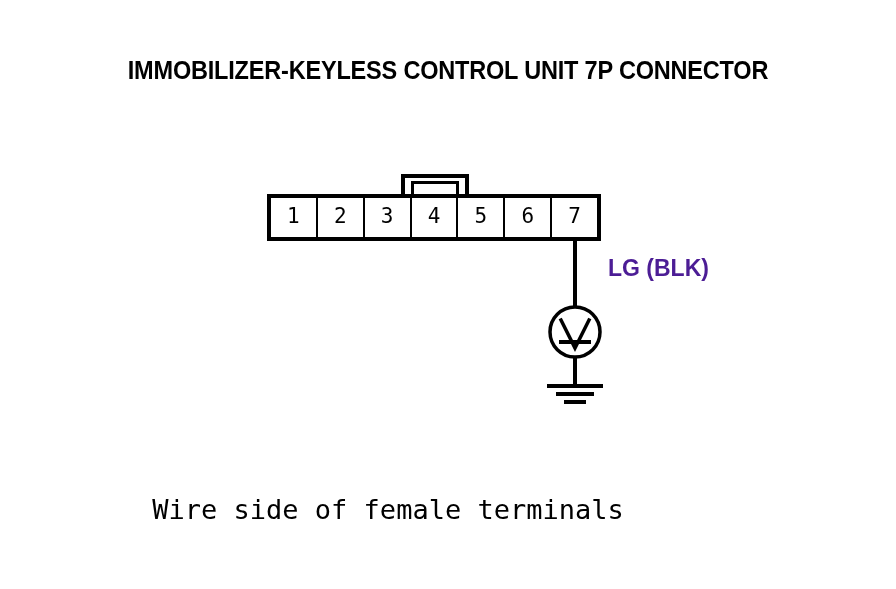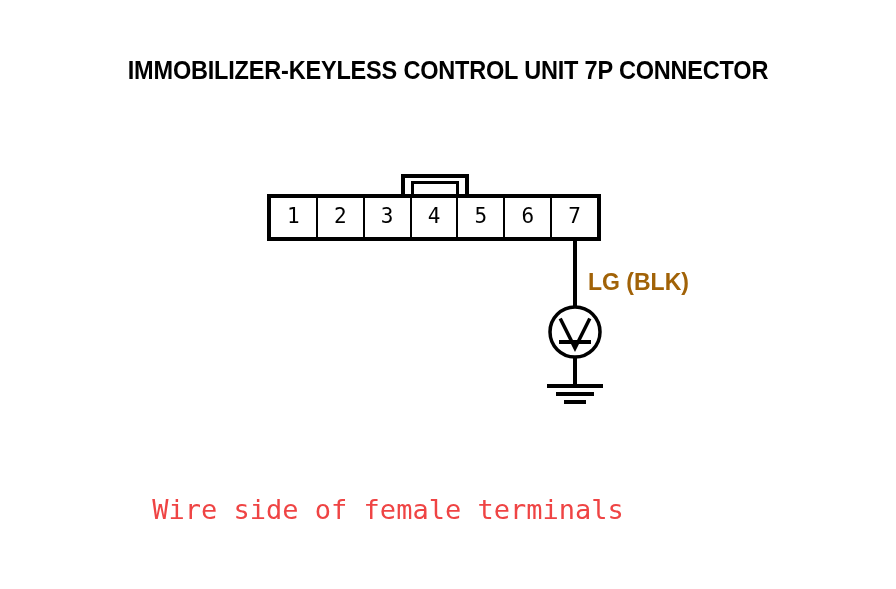--- a/index.html
+++ b/index.html
@@ -103,28 +103,27 @@
   .wire-vert {
     position: absolute;
     left: 573px;
     top: 238px;
     width: 4px;
     height: 69px;
     background: #000;
   }
   .wire-label {
     position: absolute;
-    left: 588px;
+    left: 608px;
     top: 255px;
     font-family: "Liberation Sans", sans-serif;
     font-weight: bold;
     font-size: 23px;
-    color: #a16207;
+    color: #4c1d95;
     white-space: nowrap;
-    margin-top: 14px;
   }
 
   
   .meter {
     position: absolute;
     left: 547px;
     top: 304px;
     width: 56px;
     height: 56px;
   }
@@ -153,21 +152,21 @@
   
   .caption {
     position: absolute;
     left: 0;
     top: 494px;
     width: 776px;
     text-align: center;
     font-family: "DejaVu Sans Mono", "Liberation Mono", monospace;
     font-size: 27px;
     font-weight: 400;
-    color: #ef4444;
+    color: #000000;
     letter-spacing: 0px;
     white-space: nowrap;
   }
 </style>
 </head>
 <body>
 
 <div id="canvas">
 
   <div class="title">IMMOBILIZER-KEYLESS CONTROL UNIT 7P CONNECTOR</div>

